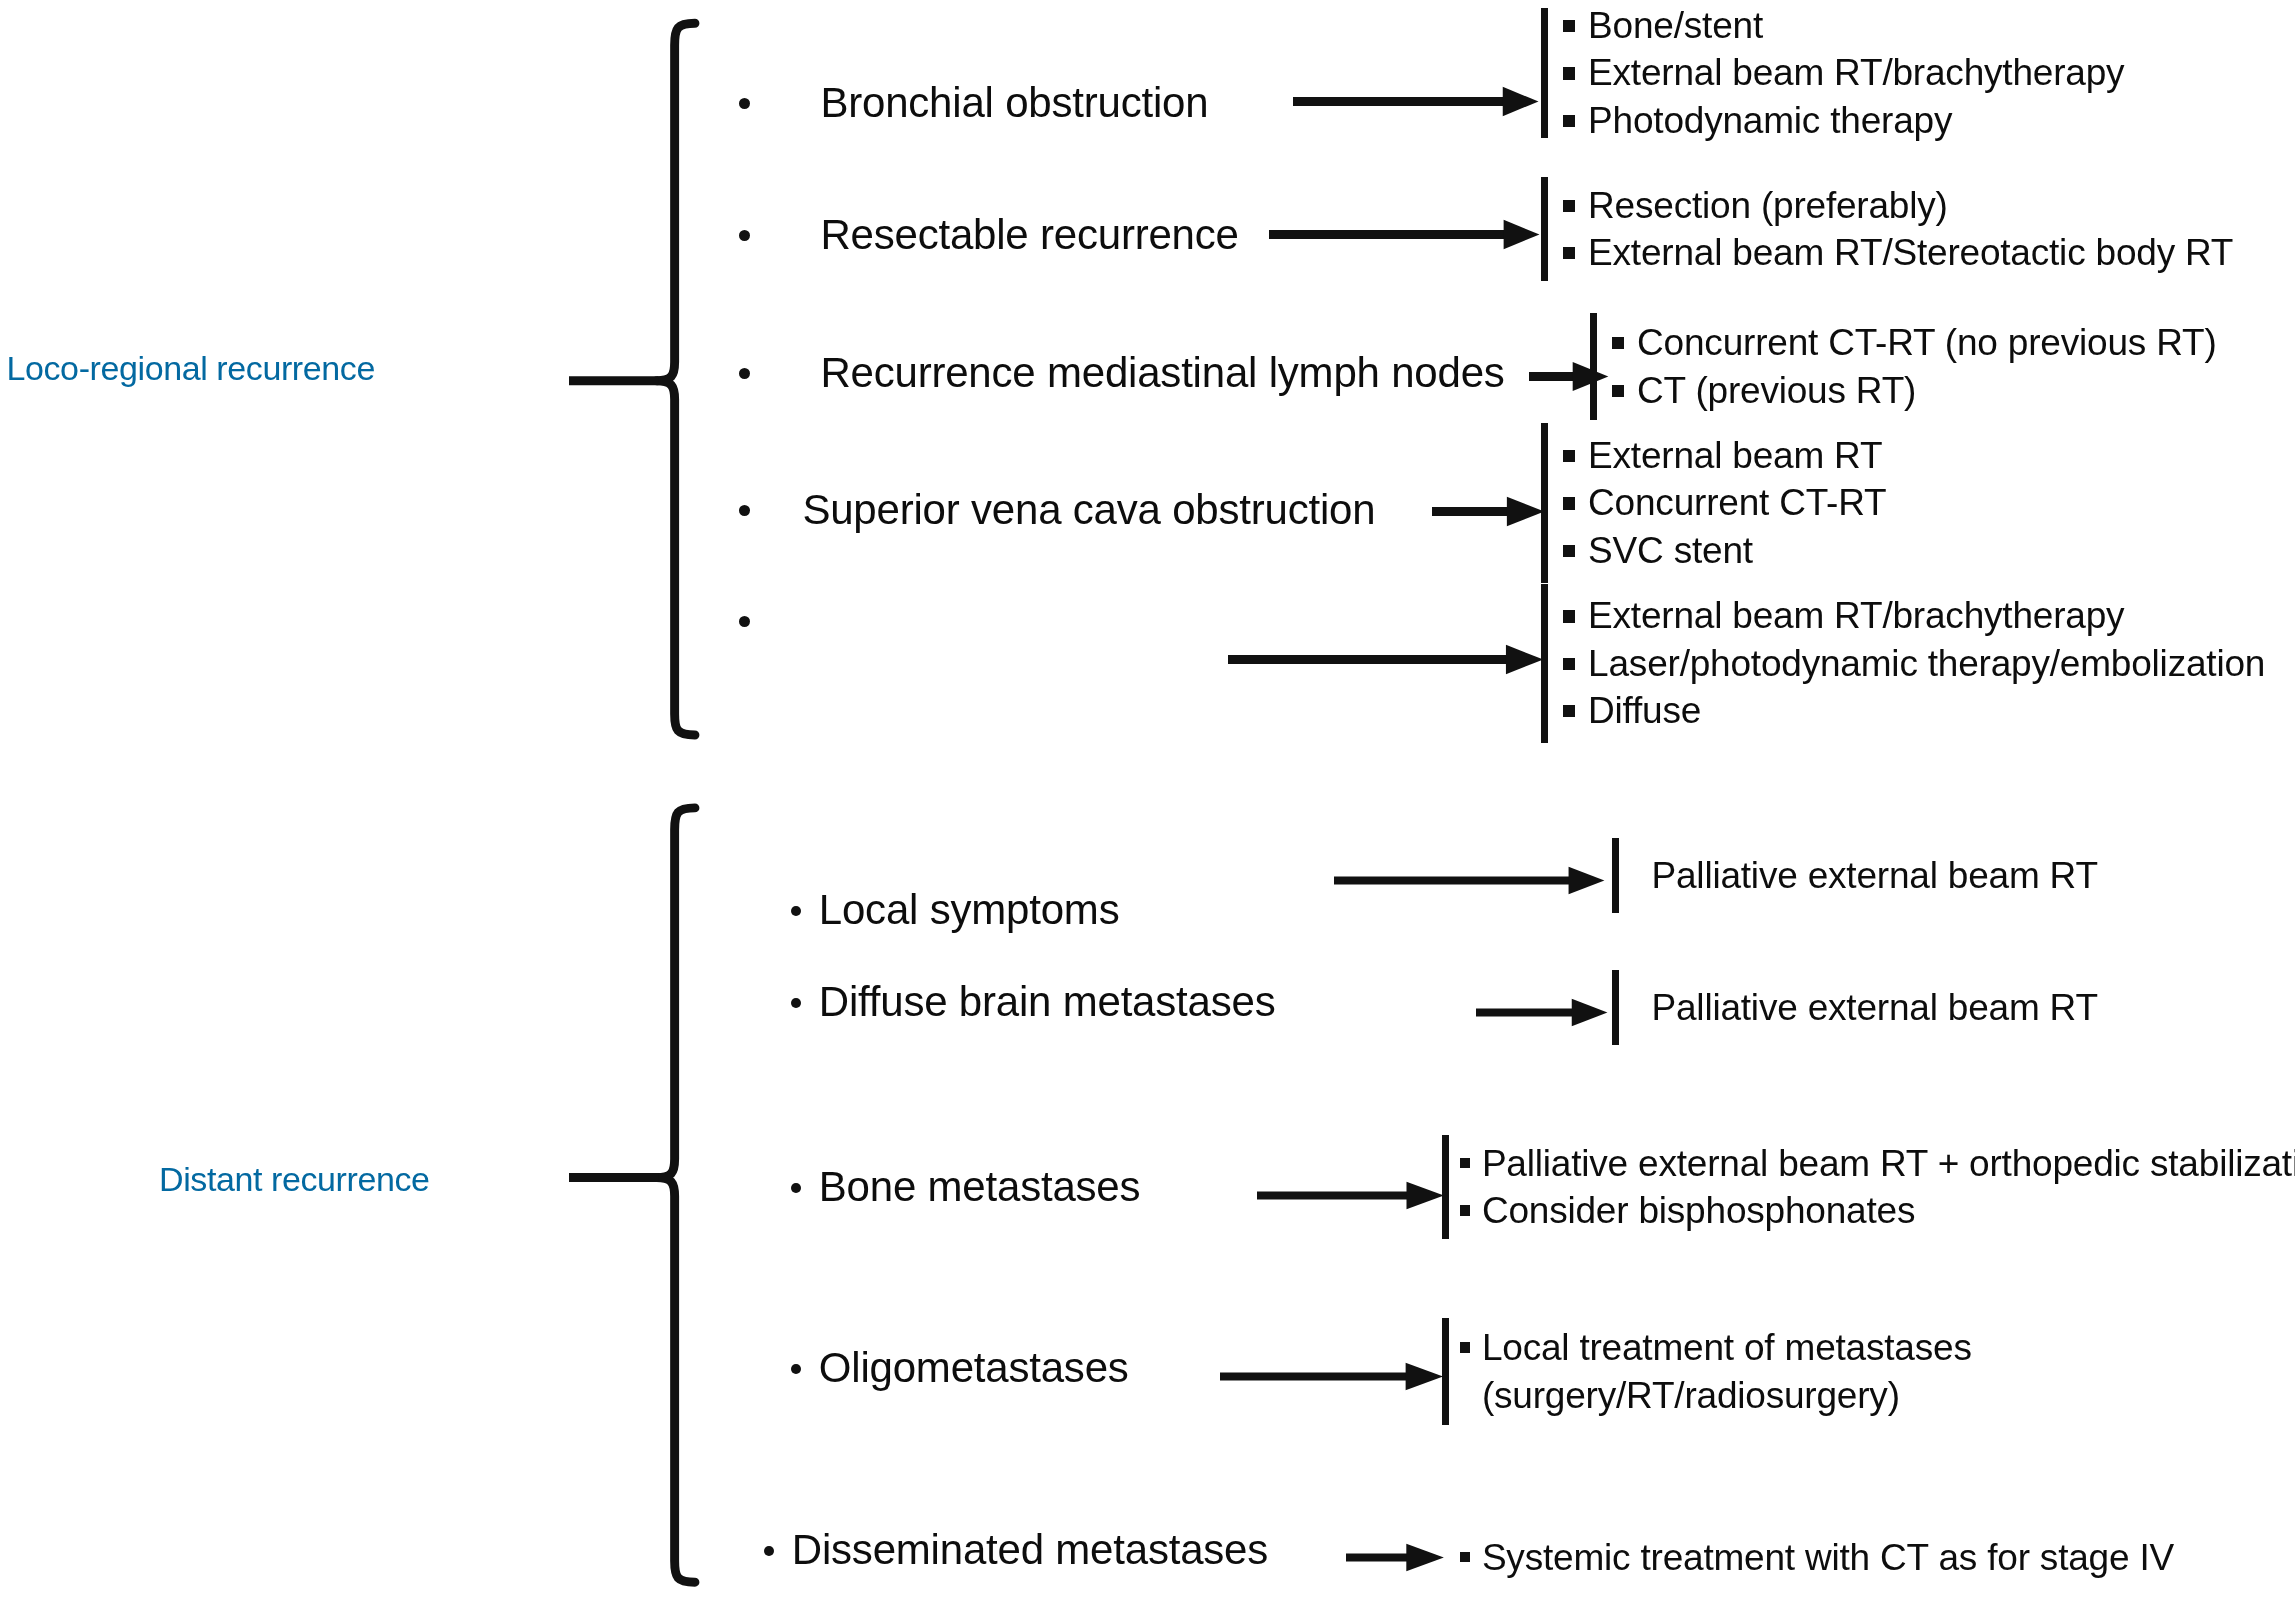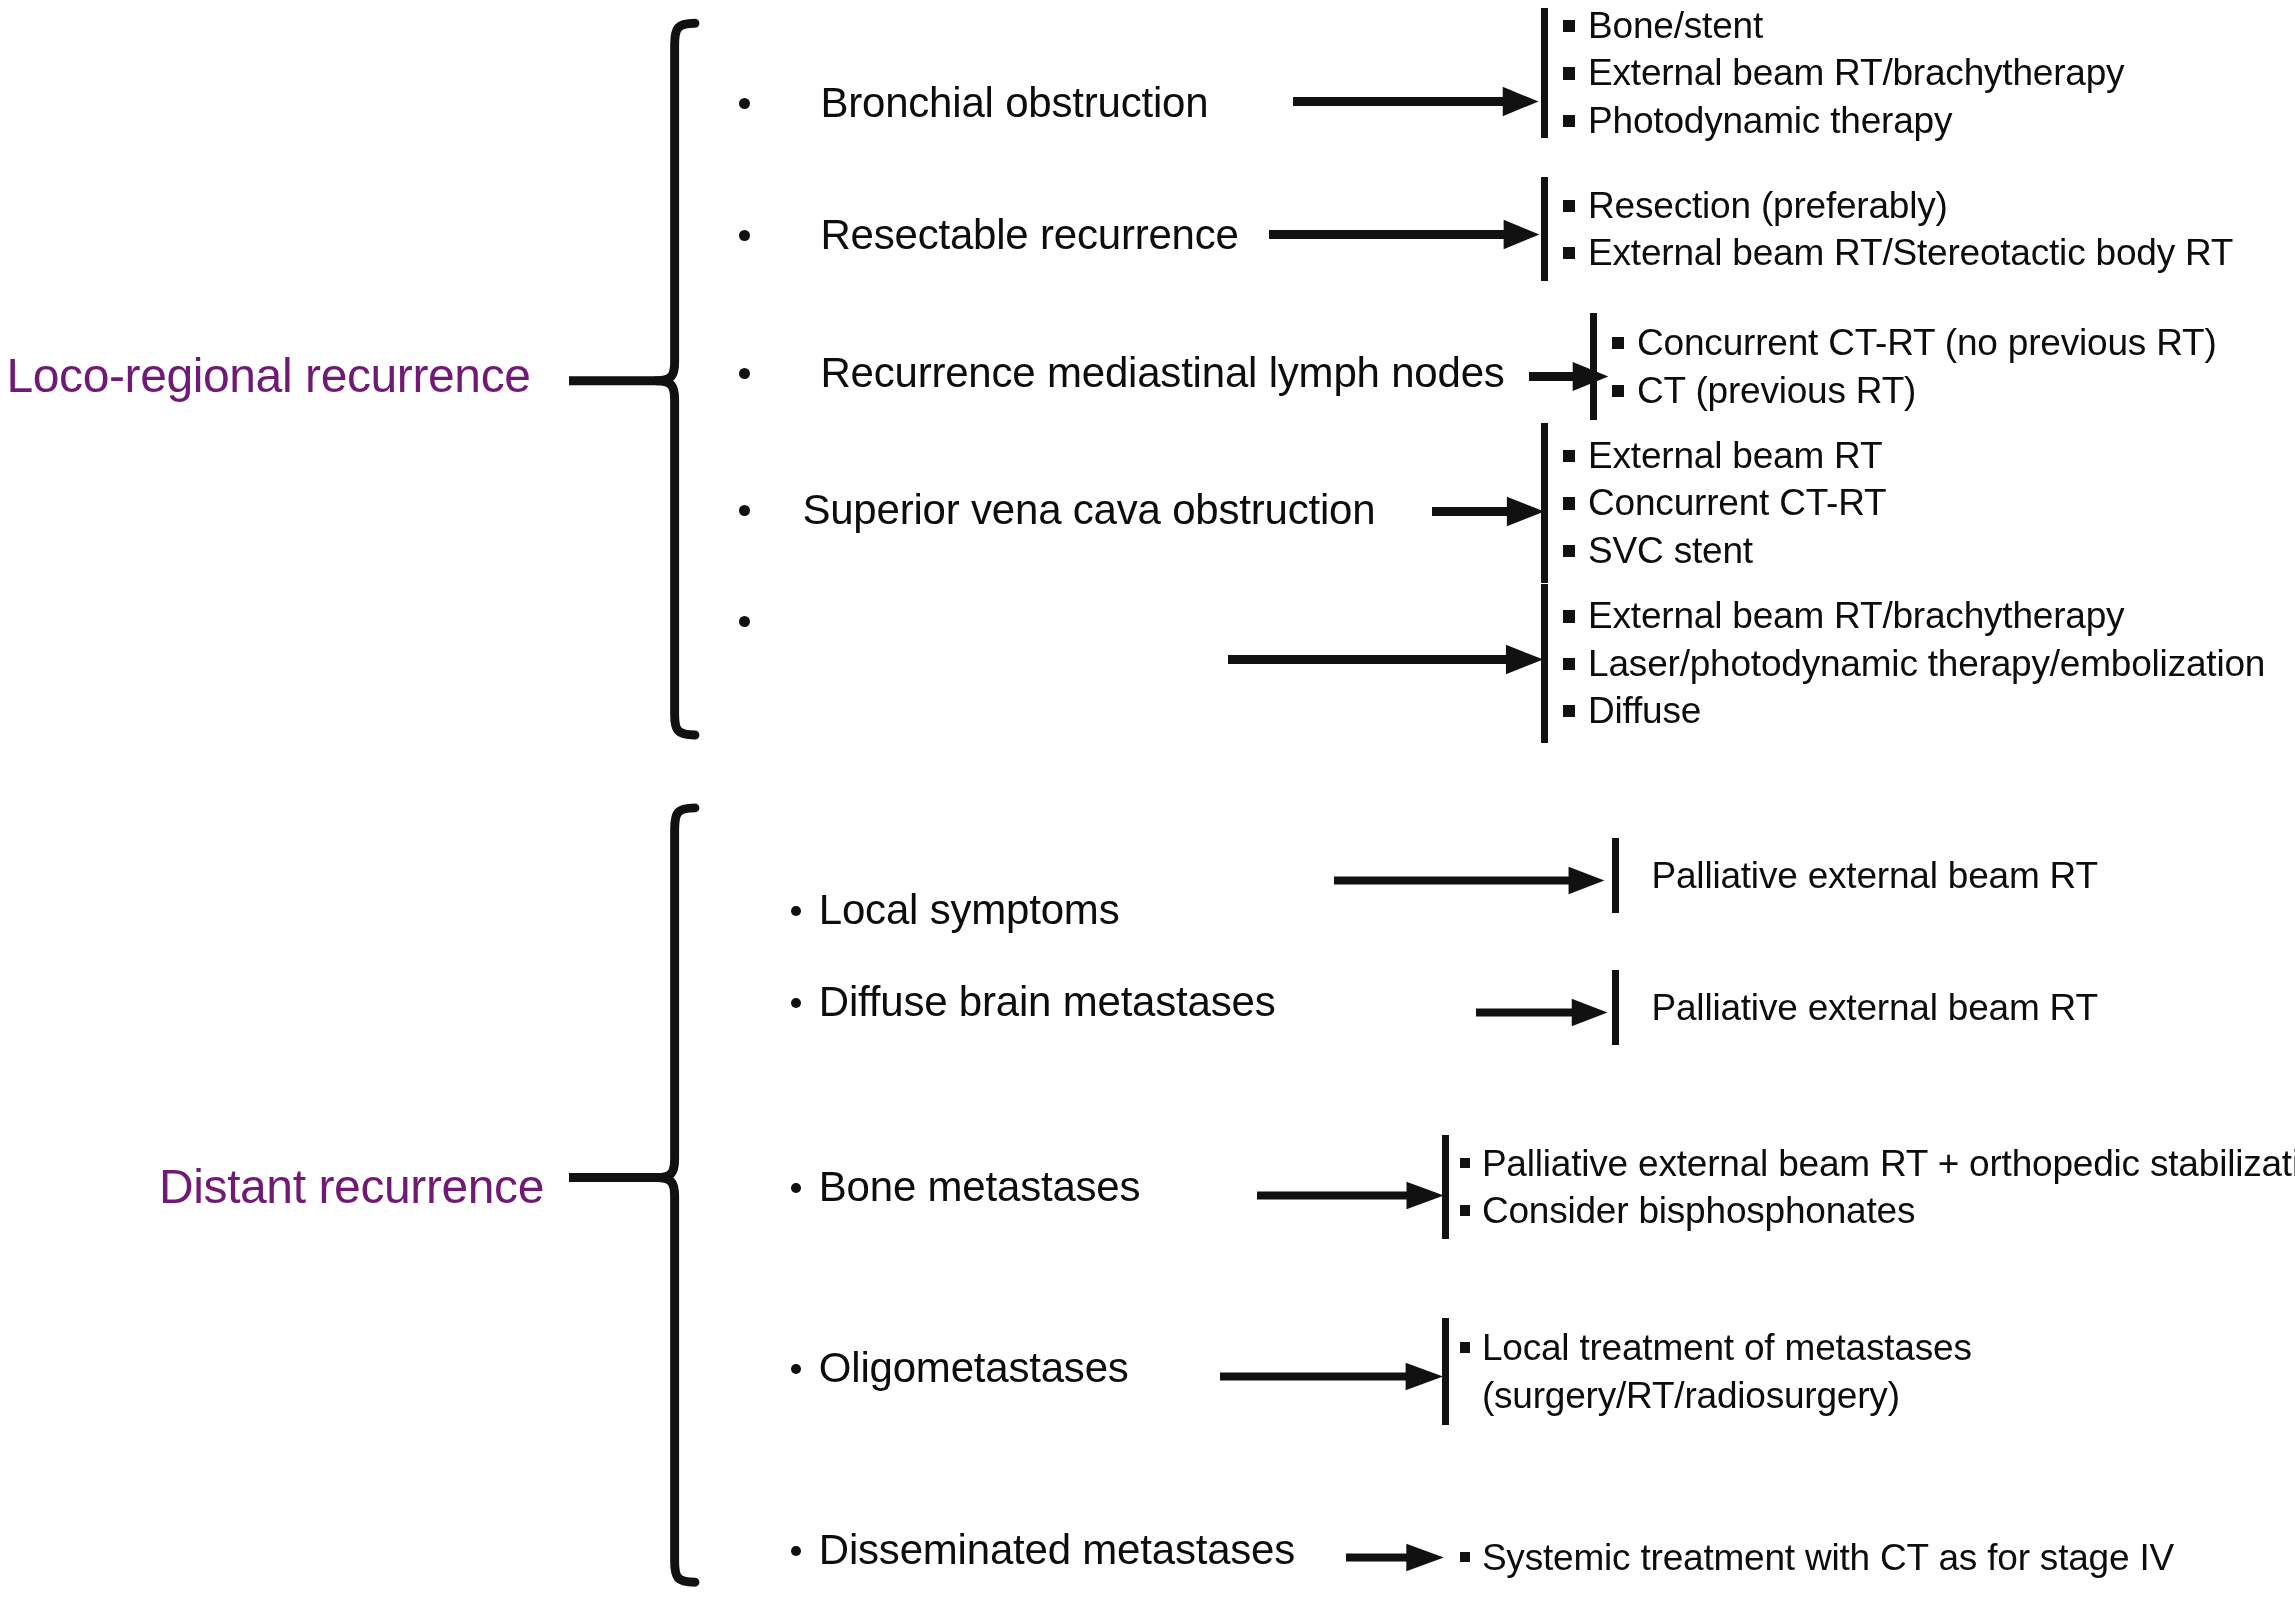--- a/index.html
+++ b/index.html
@@ -10,25 +10,25 @@
   #canvas{
     position:relative;
     width:2295px;
     height:1602px;
     background:#ffffff;
     overflow:hidden;
   }
   .abs{position:absolute;}
   
   .root-label{
-    font-size:48px;
+    font-size:34px;
     line-height:1.05;
     white-space:nowrap;
     letter-spacing:-0.4px;
-    color:#701a75;
+    color:#0369a1;
   }
   
   .cat-row{
     display:flex;
     align-items:baseline;
     white-space:nowrap;
   }
   .cat-bullet{
     display:inline-block;
     width:11.4px;height:11.4px;
@@ -294,21 +294,21 @@
     <div class="tbar" style="width:6.5px;margin-right:11.4px;"></div>
     <div class="tlist">
       <div class="titem">
         <span class="tsq" style="width:10.6px;height:10.6px;margin-top:18px;margin-right:11.4px;"></span>
         <span class="ttext" style="white-space:pre-line;">Local treatment of metastases
 (surgery/RT/radiosurgery)</span>
       </div>
     </div>
   </div>
 
-  <div class="abs cat-row" style="left:791px; top:1528px;">
+  <div class="abs cat-row" style="left:764px; top:1528px;">
     <span class="cat-bullet" style="width:9.8px;height:9.8px;"></span>
     <span class="cat-text" style="margin-left:18px;">Disseminated metastases</span>
   </div>
   <svg class="abs" style="left:1346px; top:1541px;" width="106" height="33" viewBox="0 0 130 40">
     <line x1="0" y1="20" x2="78" y2="20" stroke="#111" stroke-width="10"></line>
     <path d="M 74 3 L 120 20 L 74 37 Z" fill="#111"></path>
   </svg>
   <div class="abs tgroup" style="left:1442px; top:1525px; height:65px;align-items:center;">
     <div class="tbar" style="width:6.5px;margin-right:11.4px;"></div>
     <div class="tlist">

